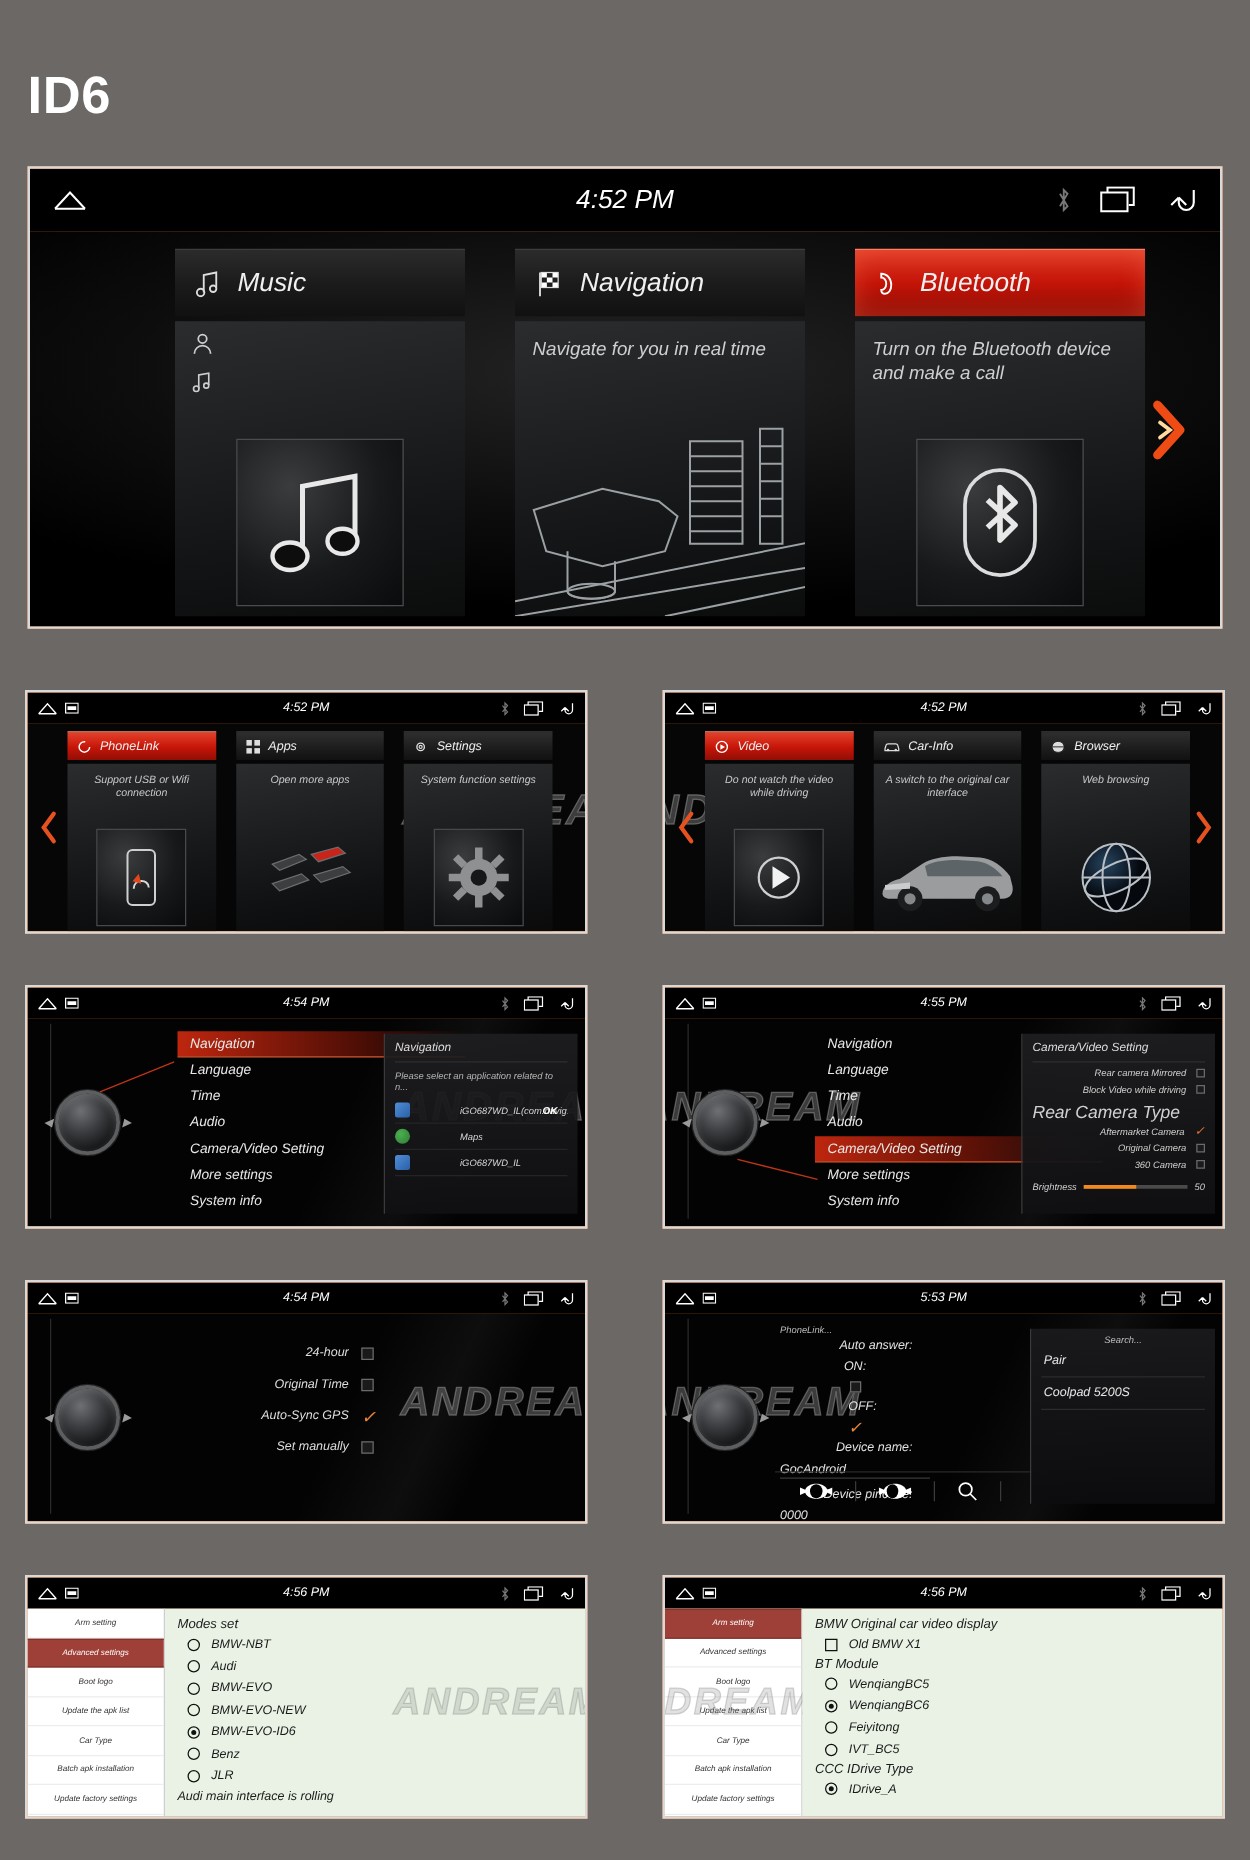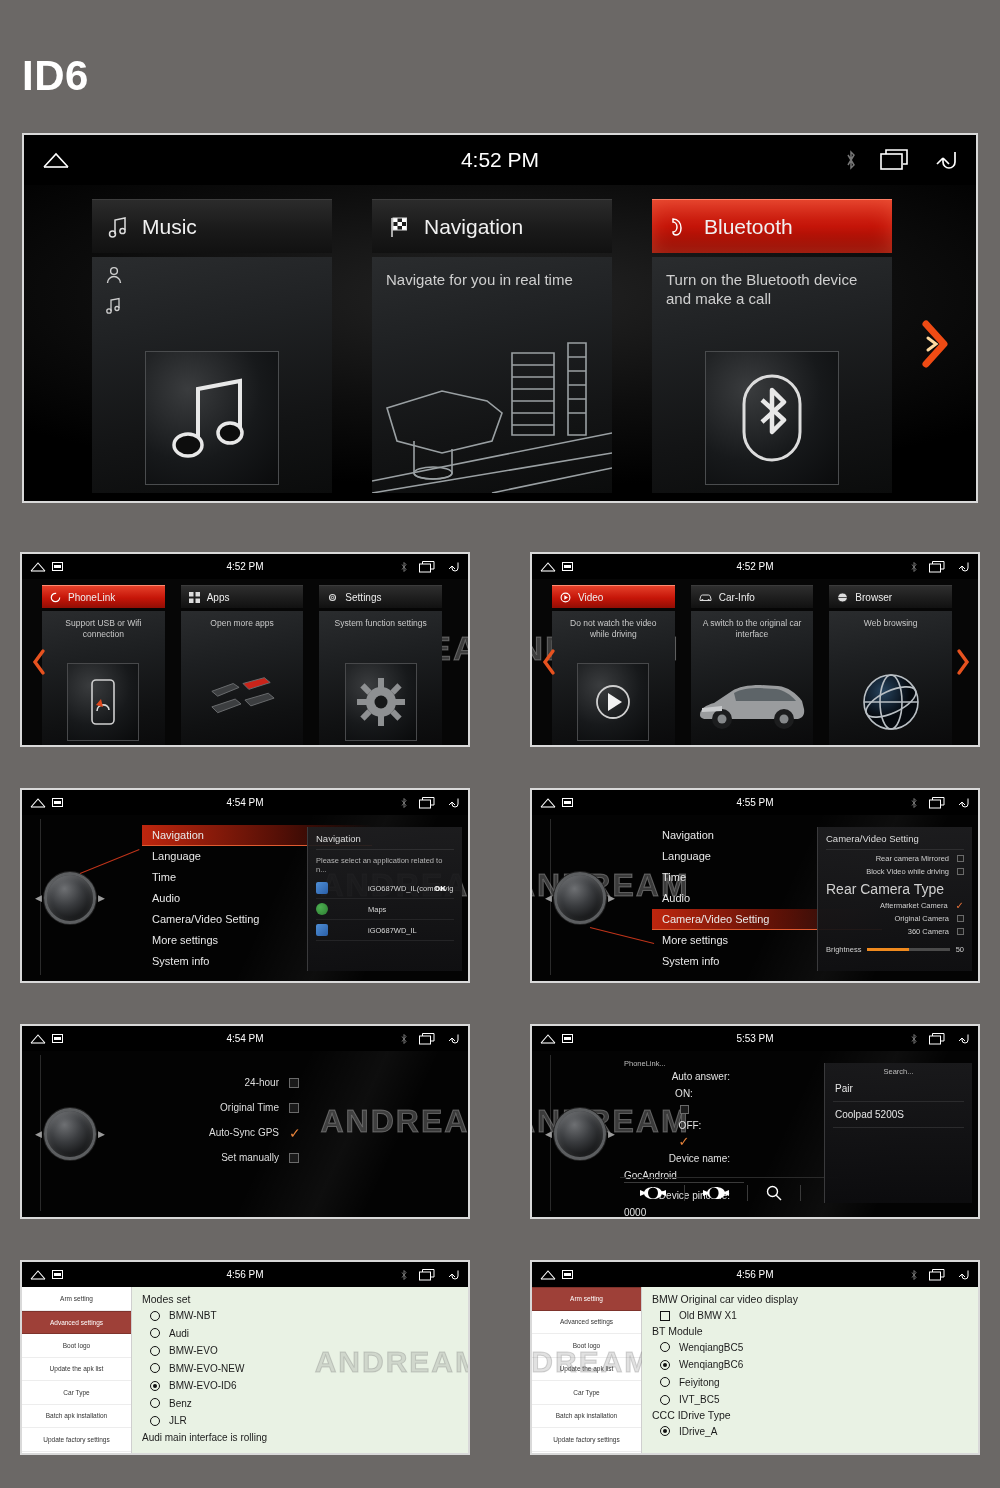--- a/index.html
+++ b/index.html
@@ -15,20 +15,21 @@
     font-size: 42px; font-weight: bold; color: #ffffff;
     letter-spacing: 0.5px;
   }
 
   
   .screen {
     position: absolute;
     background: #f97316;
     border: 2px solid #d9d9d9;
     overflow: hidden;
+    font-style: italic;
   }
   .hero { left: 22px; top: 133px; width: 956px; height: 370px; }
   .small { width: 450px; height: 195px; }
   .c1 { left: 20px; }
   .c2 { left: 530px; }
   .r2 { top: 552px; }
   .r3 { top: 788px; }
   .r4 { top: 1024px; }
   .r5 { top: 1260px; }
 
@@ -52,21 +53,21 @@
   .hero .sb-right { gap: 22px; }
   .small .sb-right { gap: 11px; }
   svg { display:block; }
 
   
   .hero-body {
     position: relative; height: 318px;
     background:
       radial-gradient(ellipse 70% 60% at 50% 35%, #242424 0%, #0d0d0d 60%, #000 100%);
   }
-  .tiles { display:flex; gap: 40px; padding: 14px 60px 0 68px; }
+  .tiles { display:flex; gap: 40px; padding: 14px 60px 0 116px; }
   .tile { width: 240px; }
   .tile-head {
     height: 54px; display:flex; align-items:center; gap:14px; padding:0 16px;
     background: linear-gradient(180deg,#2b2b2b 0%,#1a1a1a 55%,#111 100%);
     border-top: 1px solid #3d3d3d;
     color:#f0f0f0; font-size:21px;
   }
   .tile-head.active {
     background: linear-gradient(180deg,#e03a26 0%,#c41408 50%,#8c0d04 100%);
     border-top: 1px solid #ff7f66;
@@ -85,21 +86,21 @@
     width:134px; height:134px;
     background: radial-gradient(circle at 32% 28%, #3a3c3e 0%, #17191b 55%, #0a0b0c 100%);
     border:1px solid #4a4c4e; display:flex; align-items:center; justify-content:center;
   }
   .arrow-next {
     position:absolute; right: 22px; top: 50%; transform:translateY(-50%);
   }
 
   
   .sm-body { position: relative; height: 166px; background:#060606; overflow:hidden; }
-  .sm-tiles { display:flex; gap: 16px; padding: 6px 26px 0 20px; }
+  .sm-tiles { display:flex; gap: 16px; padding: 6px 26px 0 32px; }
   .sm-tile { width: 130px; }
   .sm-head {
     height: 23px; display:flex; align-items:center; gap:7px; padding:0 8px;
     background: linear-gradient(180deg,#2e2e2e 0%,#1c1c1c 60%,#111 100%);
     border-top:1px solid #3b3b3b; color:#eee; font-size:10px;
   }
   .sm-head.active {
     background: linear-gradient(180deg,#e5402a 0%,#c51508 55%,#910e05 100%);
     border-top:1px solid #ff8a70;
   }

